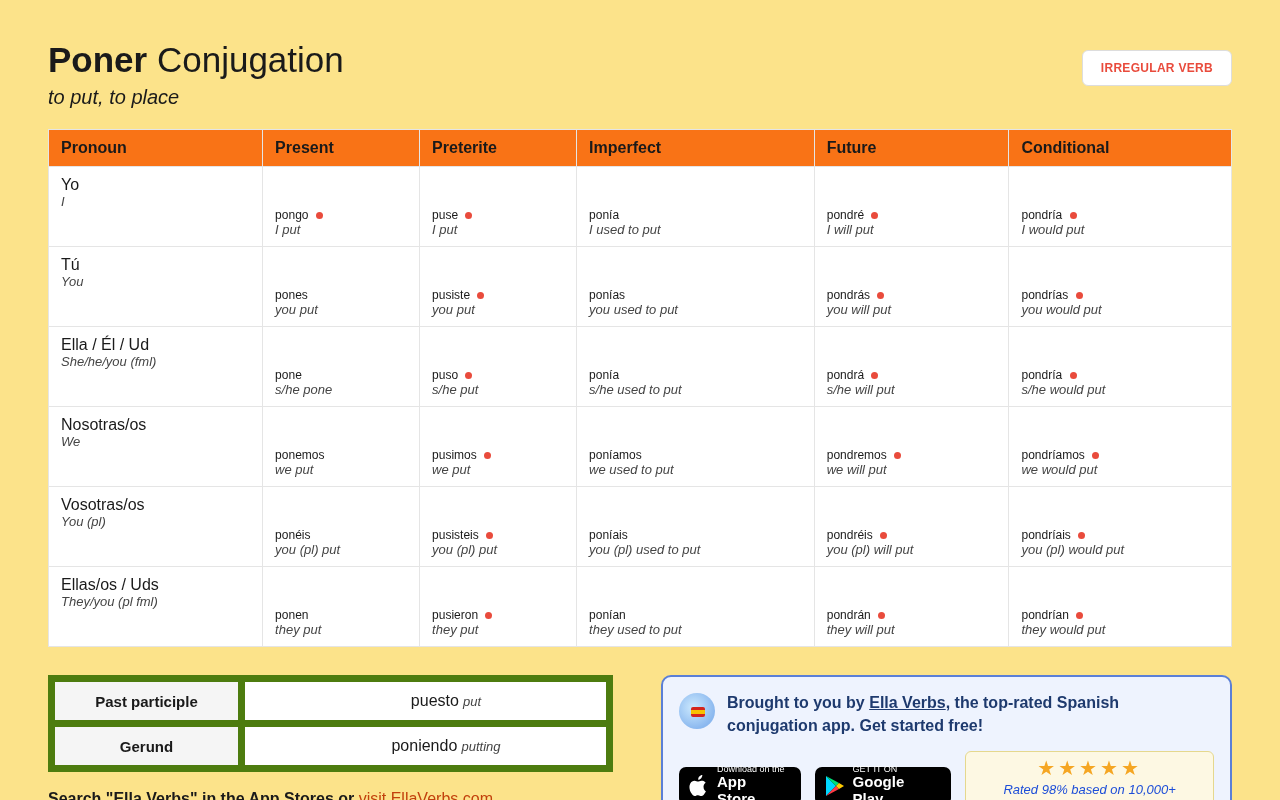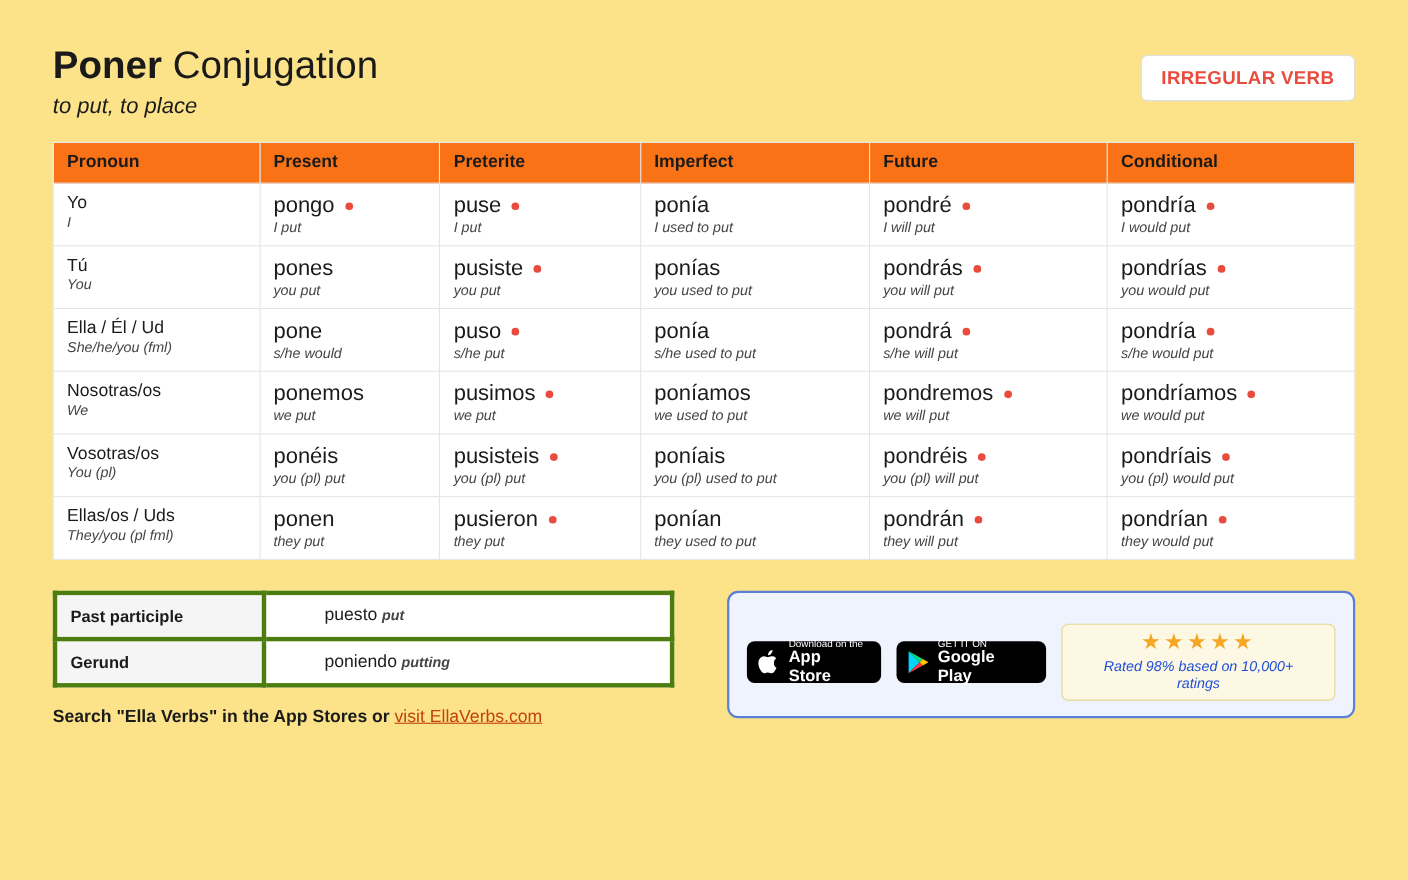--- a/index.html
+++ b/index.html
@@ -15,21 +15,21 @@
 .title { font-size: 35px; font-weight: 400; }
 .title b { font-weight: 700; }
 .subtitle { font-style: italic; font-size: 20px; margin-top: 6px; }
 .badge {
   background: #fff;
   color: #e94b3c;
   border: 1px solid #ddd;
   border-radius: 6px;
   padding: 10px 18px;
   font-weight: 700;
-  font-size: 17px;
+  font-size: 12px;
   letter-spacing: 0.3px;
   margin-top: 10px;
 }
 table.conj {
   width: 100%;
   border-collapse: collapse;
   background: #fff;
   font-size: 15px;
 }
 table.conj th, table.conj td {
@@ -38,30 +38,30 @@
   text-align: left;
   vertical-align: top;
 }
 table.conj th {
   background: #f97316;
   font-weight: 700;
   font-size: 16px;
 }
 .pron { font-weight: 400; font-size: 16px; }
 .pron-en { font-style: italic; color: #444; font-size: 13px; }
-.form { font-size: 20px; }
+.form { font-size: 12px; margin-top: 32px; }
 .trans { font-style: italic; color: #444; font-size: 13px; margin-top: 0; }
 .dot { display: inline-block; width: 7px; height: 7px; background: #e94b3c; border-radius: 50%; margin-left: 4px; vertical-align: middle; }
 .bottom { display: flex; gap: 48px; margin-top: 28px; align-items: flex-start; }
 .left-col { flex: 0 0 565px; }
 table.parts { width: 100%; border-collapse: collapse; background: #fff; font-size: 15px; }
-table.parts td { border: 4px solid #4d7c0f; padding: 10px 12px; }
+table.parts td { border: 7px solid #4d7c0f; padding: 10px 12px; text-align: center; }
 table.parts td.lab { background: #f5f5f5; font-weight: 700; width: 190px; }
 .parts .val { font-size: 16px; margin-left: 41px; }
-.parts .val-en { font-style: italic; color: #444; font-size: 13px; font-weight: bold; }
+.parts .val-en { font-style: italic; color: #444; font-size: 13px; }
 .search-line { margin-top: 18px; font-weight: 700; font-size: 16px; }
 .search-line .q { font-weight: 700; }
 .search-line .rest { font-weight: 700; }
 .search-line a { color: #c2410c; text-decoration: underline; font-weight: 400; }
 .promo {
   flex: 1;
   background: #eef3fe;
   border: 2px solid #5b7fd6;
   border-radius: 10px;
   padding: 14px 16px 14px 16px;
@@ -174,21 +174,21 @@
           <div class="trans">you would put</div>
         </td>
       </tr>
       <tr>
         <td>
           <div class="pron">Ella / Él / Ud</div>
           <div class="pron-en">She/he/you (fml)</div>
         </td>
         <td>
           <div class="form">pone </div>
-          <div class="trans">s/he would</div>
+          <div class="trans">s/he pone</div>
         </td>
         <td>
           <div class="form">puso <span class="dot"></span></div>
           <div class="trans">s/he put</div>
         </td>
         <td>
           <div class="form">ponía </div>
           <div class="trans">s/he used to put</div>
         </td>
         <td>
@@ -300,20 +300,26 @@
         </td>
       </tr>
     </tbody>
       </table>
     <div class="search-line">
       <span>Search </span><span class="q">"Ella Verbs"</span><span class="rest"> in the App Stores or </span><a href="#">visit EllaVerbs.com</a>
     </div>
   </div>
 
   <div class="promo">
+    <div class="promo-top">
+      <div class="promo-logo"></div>
+      <div class="promo-text">
+        <span>Brought to you by </span><a href="#">Ella Verbs</a><span>, the top-rated Spanish conjugation app. Get started free!</span>
+      </div>
+    </div>
     <div class="promo-bottom">
       <a class="store-btn" href="#">
         <svg width="20" height="24" viewBox="0 0 20 24">
             <path fill="#fff" d="M14.5 12.6c0-2.6 2.1-3.8 2.2-3.9-1.2-1.8-3.1-2-3.8-2-1.6-.2-3.1.9-3.9.9s-2.1-.9-3.4-.9C3.8 6.8 2.2 7.8 1.3 9.4c-1.8 3.1-.5 7.7 1.3 10.2.9 1.2 1.9 2.6 3.2 2.5 1.3-.1 1.8-.8 3.3-.8s2 .8 3.4.8c1.4 0 2.3-1.2 3.1-2.5.7-1 1.1-1.9 1.3-2.4-1-.4-2.4-1.6-2.4-4.6zM12.2 4.2c.7-.9 1.2-2.1 1.1-3.3-1 0-2.3.7-3 1.6-.7.8-1.2 2-1.1 3.2 1.1.1 2.3-.6 3-1.5z"></path>
           </svg>
         <span class="txt">
             <span class="small">Download on the</span>
             <span class="big">App Store</span>
           </span>
       </a>

